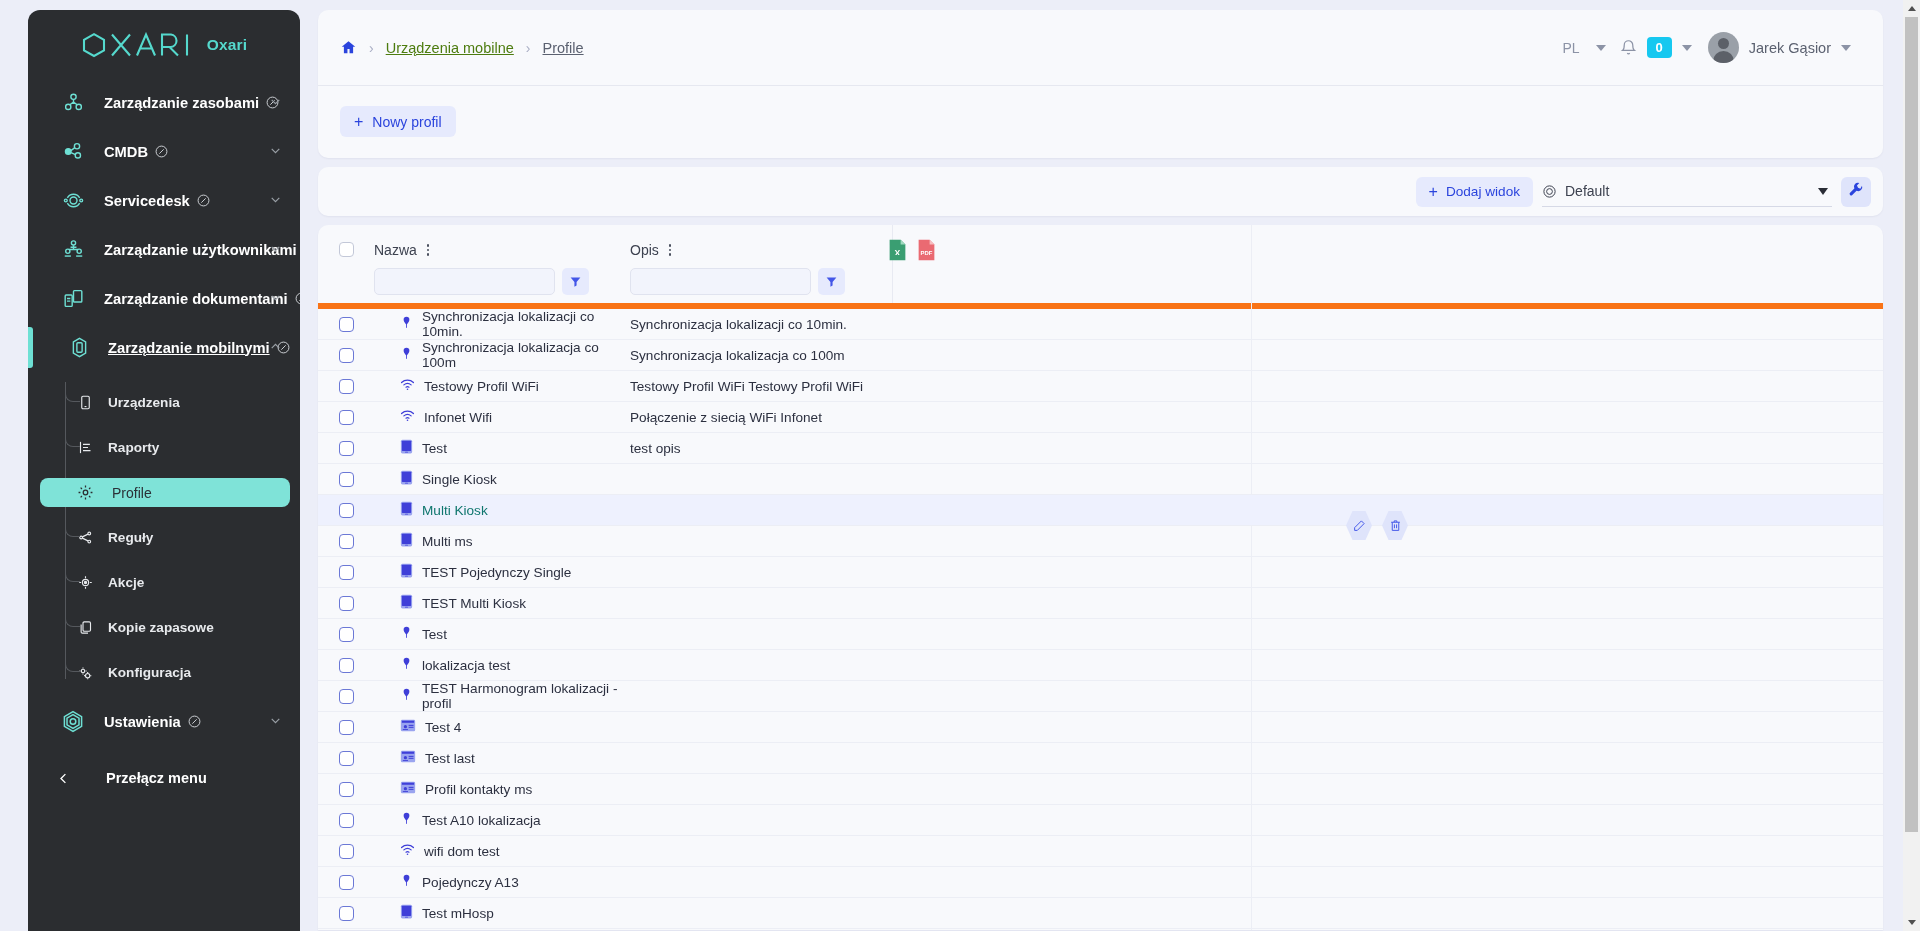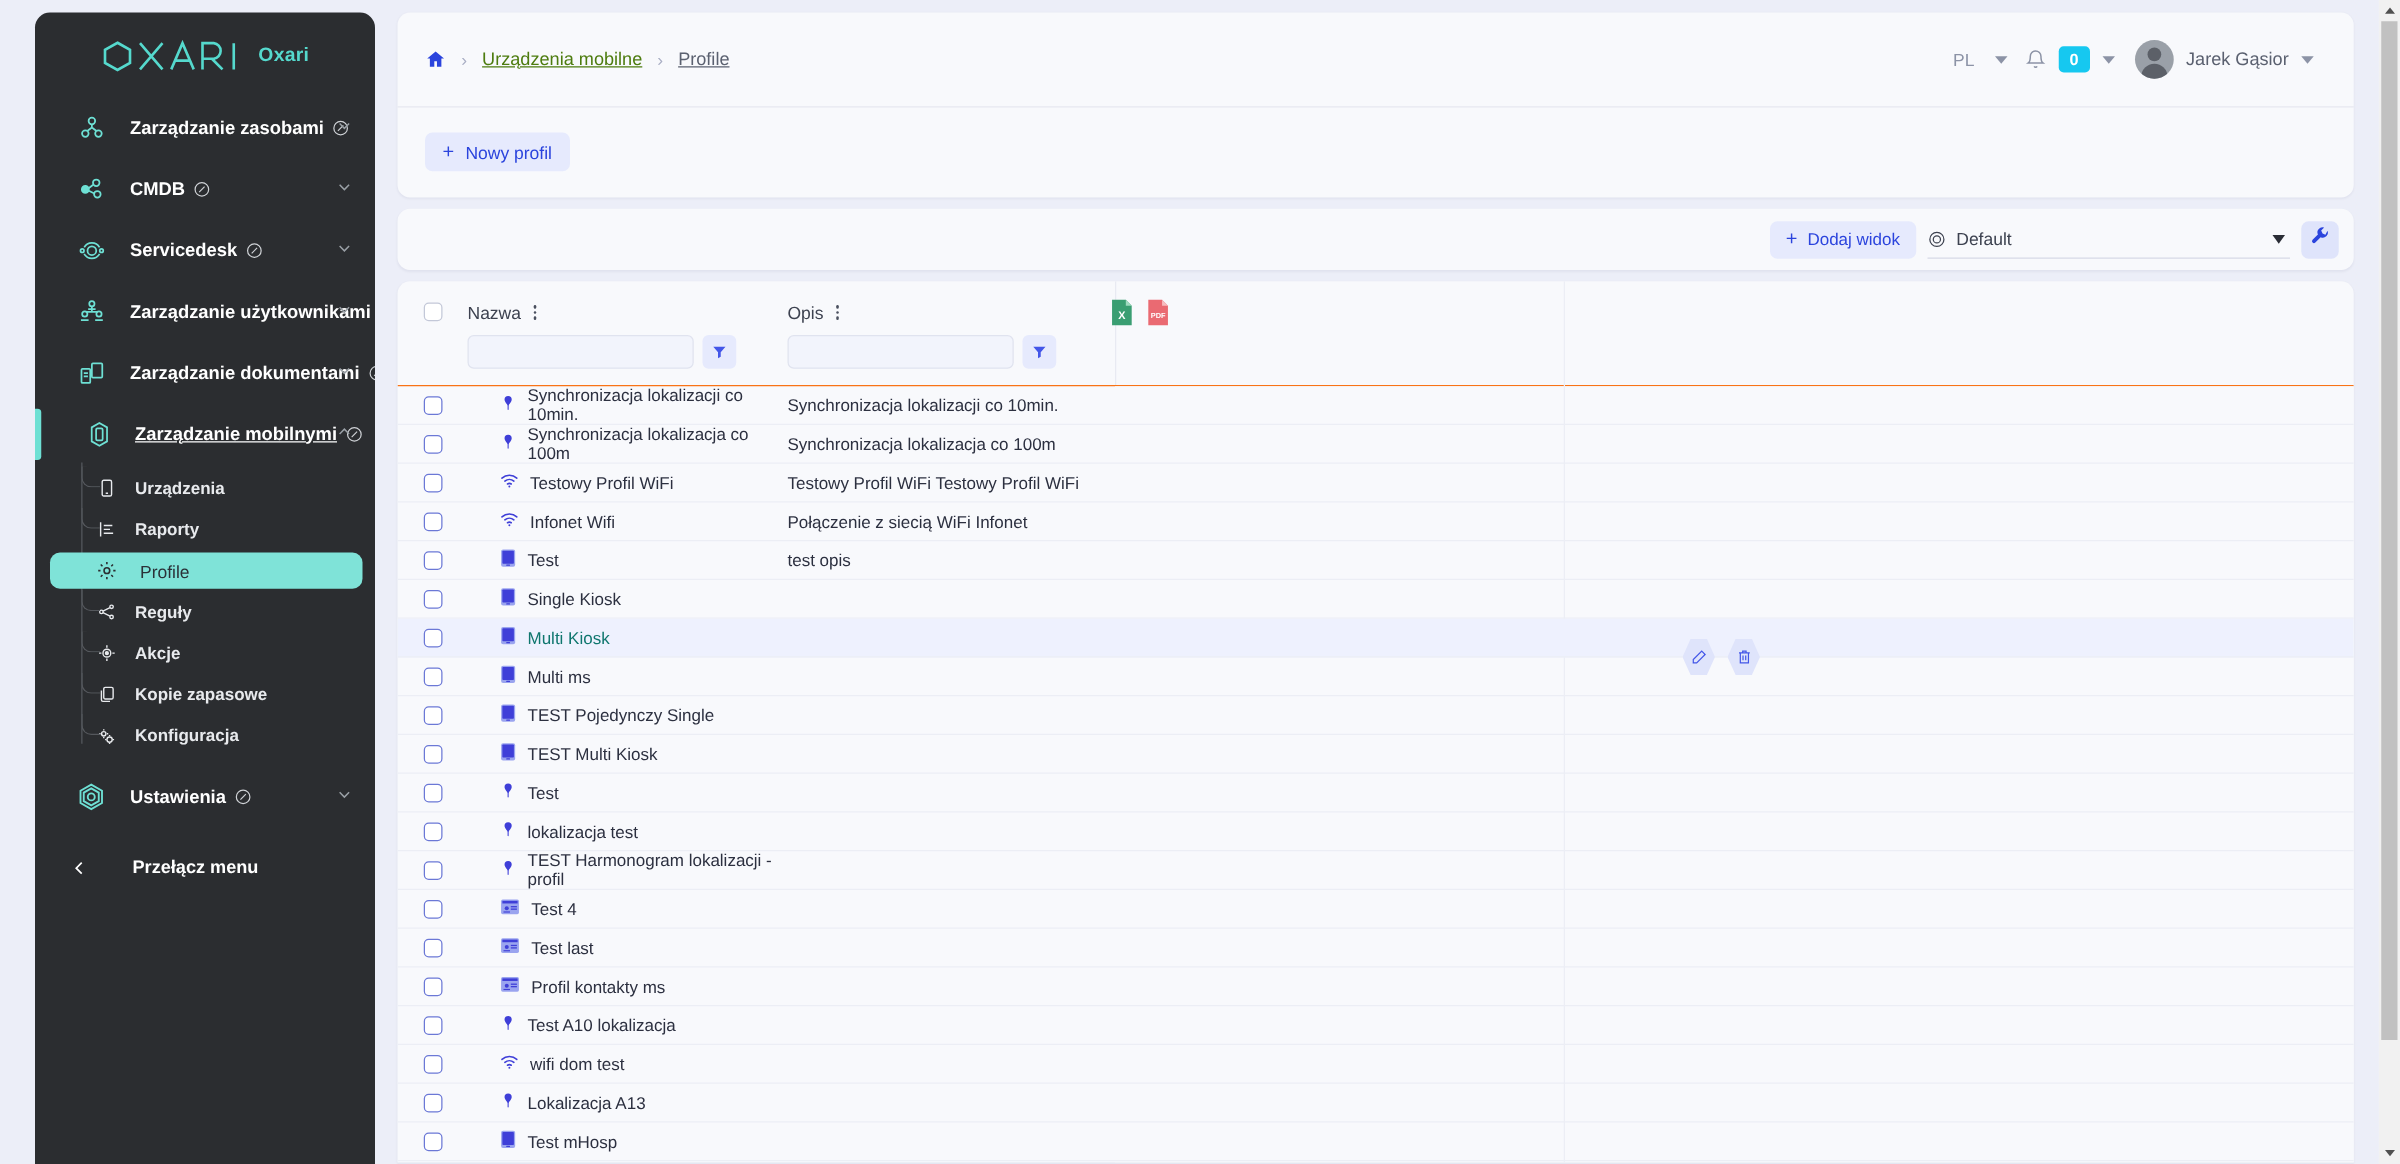--- a/index.html
+++ b/index.html
@@ -62,21 +62,21 @@
 
   .subnav { position: relative; padding-left: 0; }
   .subnav::before {
     content: ""; position: absolute; left: 37px; top: -6px; bottom: 8px;
     width: 1px; background: #55585d;
   }
   .sub-item {
     position: relative;
     display: flex; align-items: center;
     height: 29px;
-    margin: 4px 10px 0 12px;
+    margin: 16px 10px 0 12px;
     padding-left: 32px;
     border-radius: 8px;
     cursor: pointer;
   }
   .sub-item .branch {
     position: absolute; left: 25px; top: -3px;
     width: 15px; height: 17px;
     border-left: 1px solid #55585d;
     border-bottom: 1px solid #55585d;
     border-bottom-left-radius: 8px;
@@ -228,21 +228,21 @@
   
   #table-panel {
     margin-top: 9px;
     height: 705px;
     background: #f8f9fc;
     border-radius: 10px 10px 0 0;
     overflow: hidden;
     position: relative;
   }
   .thead {
-    border-bottom: 1px solid #f97316;
+    border-bottom: 6px solid #f97316;
     position: relative;
     height: 84px;
   }
   .thead-inner { display: flex; align-items: flex-start; height: 100%; }
   .col-check { width: 56px; min-width: 56px; display:flex; justify-content:center; padding-top: 17px; }
   .col-name { width: 256px; min-width: 256px; }
   .col-desc { width: 262px; min-width: 262px; }
   .col-rest { flex: 1; position: relative; }
 
   .chk {
@@ -1054,21 +1054,21 @@
         </div>
         <div class="trow">
           <div class="tc-check">
             <span class="chk blue"></span>
           </div>
           <div class="tc-name">
             <span><svg width="13" height="13" viewBox="0 0 24 24" fill="#3f3fd8">
                 <path d="M12 1.5a5.3 5.3 0 00-5.3 5.3c0 3.9 5.3 9 5.3 9s5.3-5.1 5.3-9A5.3 5.3 0 0012 1.5z"></path>
                 <rect x="11.2" y="12" width="1.6" height="10" rx=".8"></rect>
               </svg></span>
-            <span class="nm">Lokalizacja A13</span>
+            <span class="nm">Pojedynczy A13</span>
           </div>
           <div class="tc-desc"></div>
           <div class="tc-rest"></div>
         </div>
         <div class="trow">
           <div class="tc-check">
             <span class="chk blue"></span>
           </div>
           <div class="tc-name">
             <span><svg width="13" height="15" viewBox="0 0 20 24">

